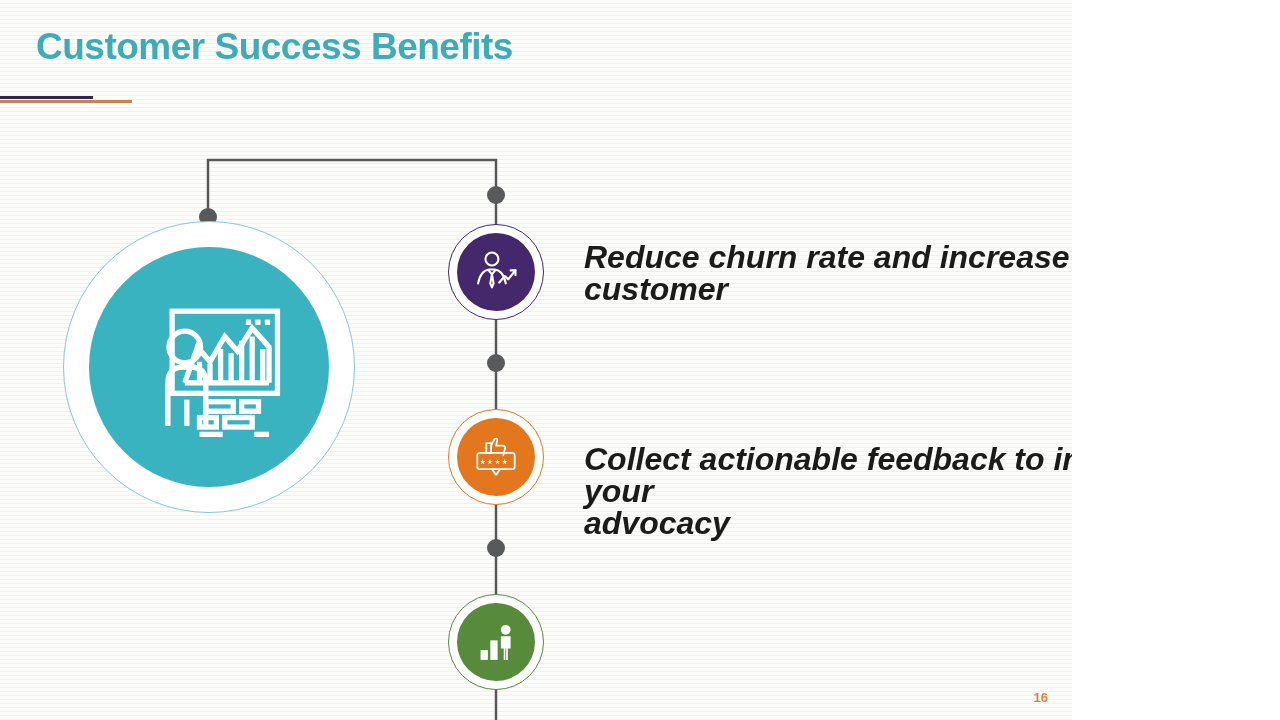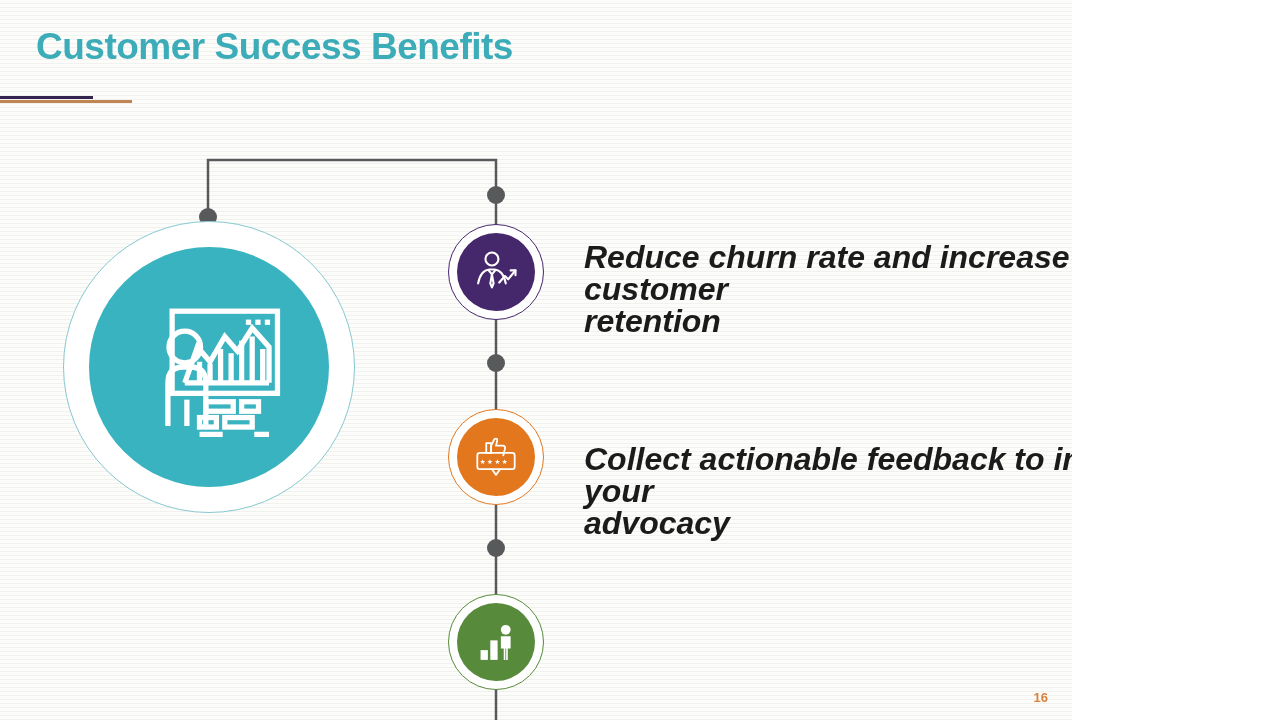--- a/index.html
+++ b/index.html
@@ -94,21 +94,20 @@
           <path d="M23,30 L27,35 L31,30"></path>
           <path d="M27,35 L25,46 L27,51 L29,46 Z"></path>
           <path d="M36,45 L43,37 L47,41 L56,30"></path>
           <path d="M56,30 h-6 M56,30 v6"></path>
         </g>
       </svg>
     </div>
   </div>
   <div class="benefit-text t1">
     <div>Reduce churn rate and increase customer</div>
-    <div>retention</div>
   </div>
 
   <div class="node orange">
     <div class="disc">
       <svg width="52" height="52" viewBox="0 0 64 64">
         <g stroke="#ffffff" stroke-width="2.2" fill="none" stroke-linecap="round" stroke-linejoin="round">
           <rect x="9" y="27" width="46" height="20" rx="3"></rect>
           <path d="M27,47 l5,7 5,-7"></path>
           <rect x="20" y="15" width="6" height="12"></rect>
           <path d="M26,27 v-9 l4,-8 q4,-2 3.5,2 l-1.5,6 h8 q4,0 3,4 l-2,8"></path>

